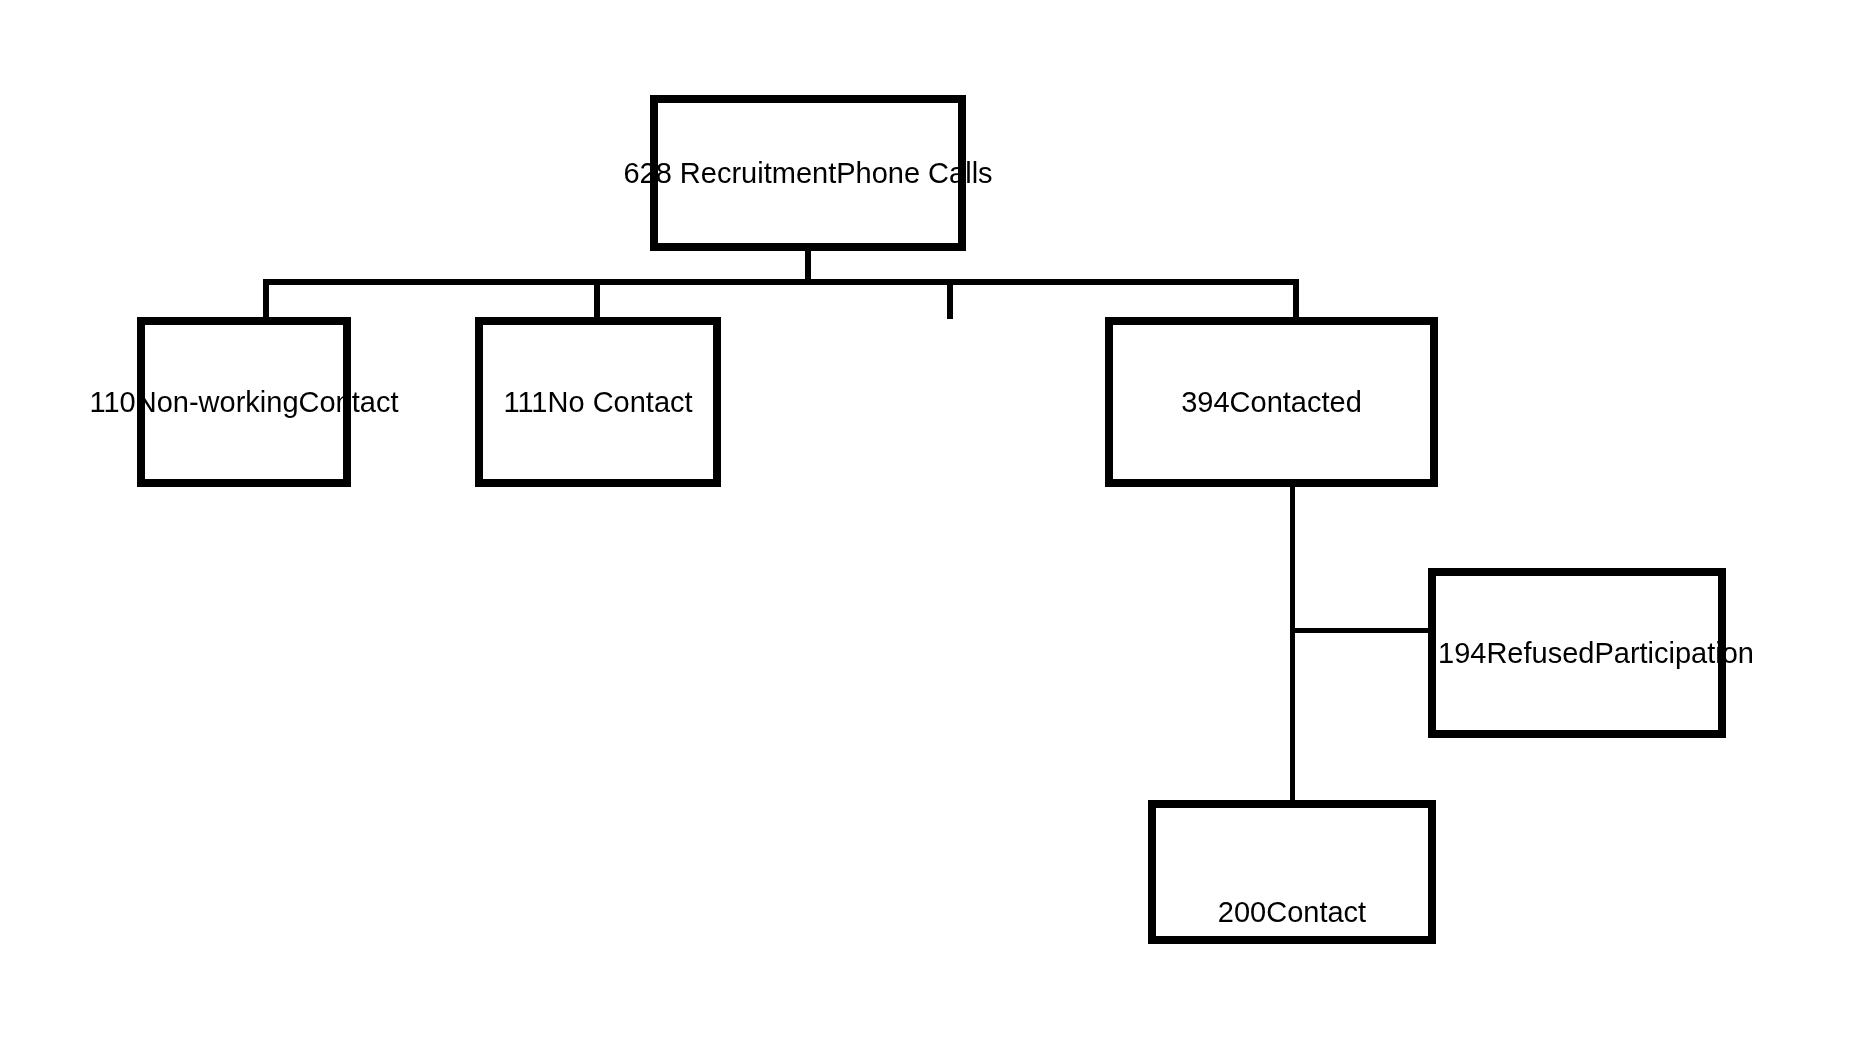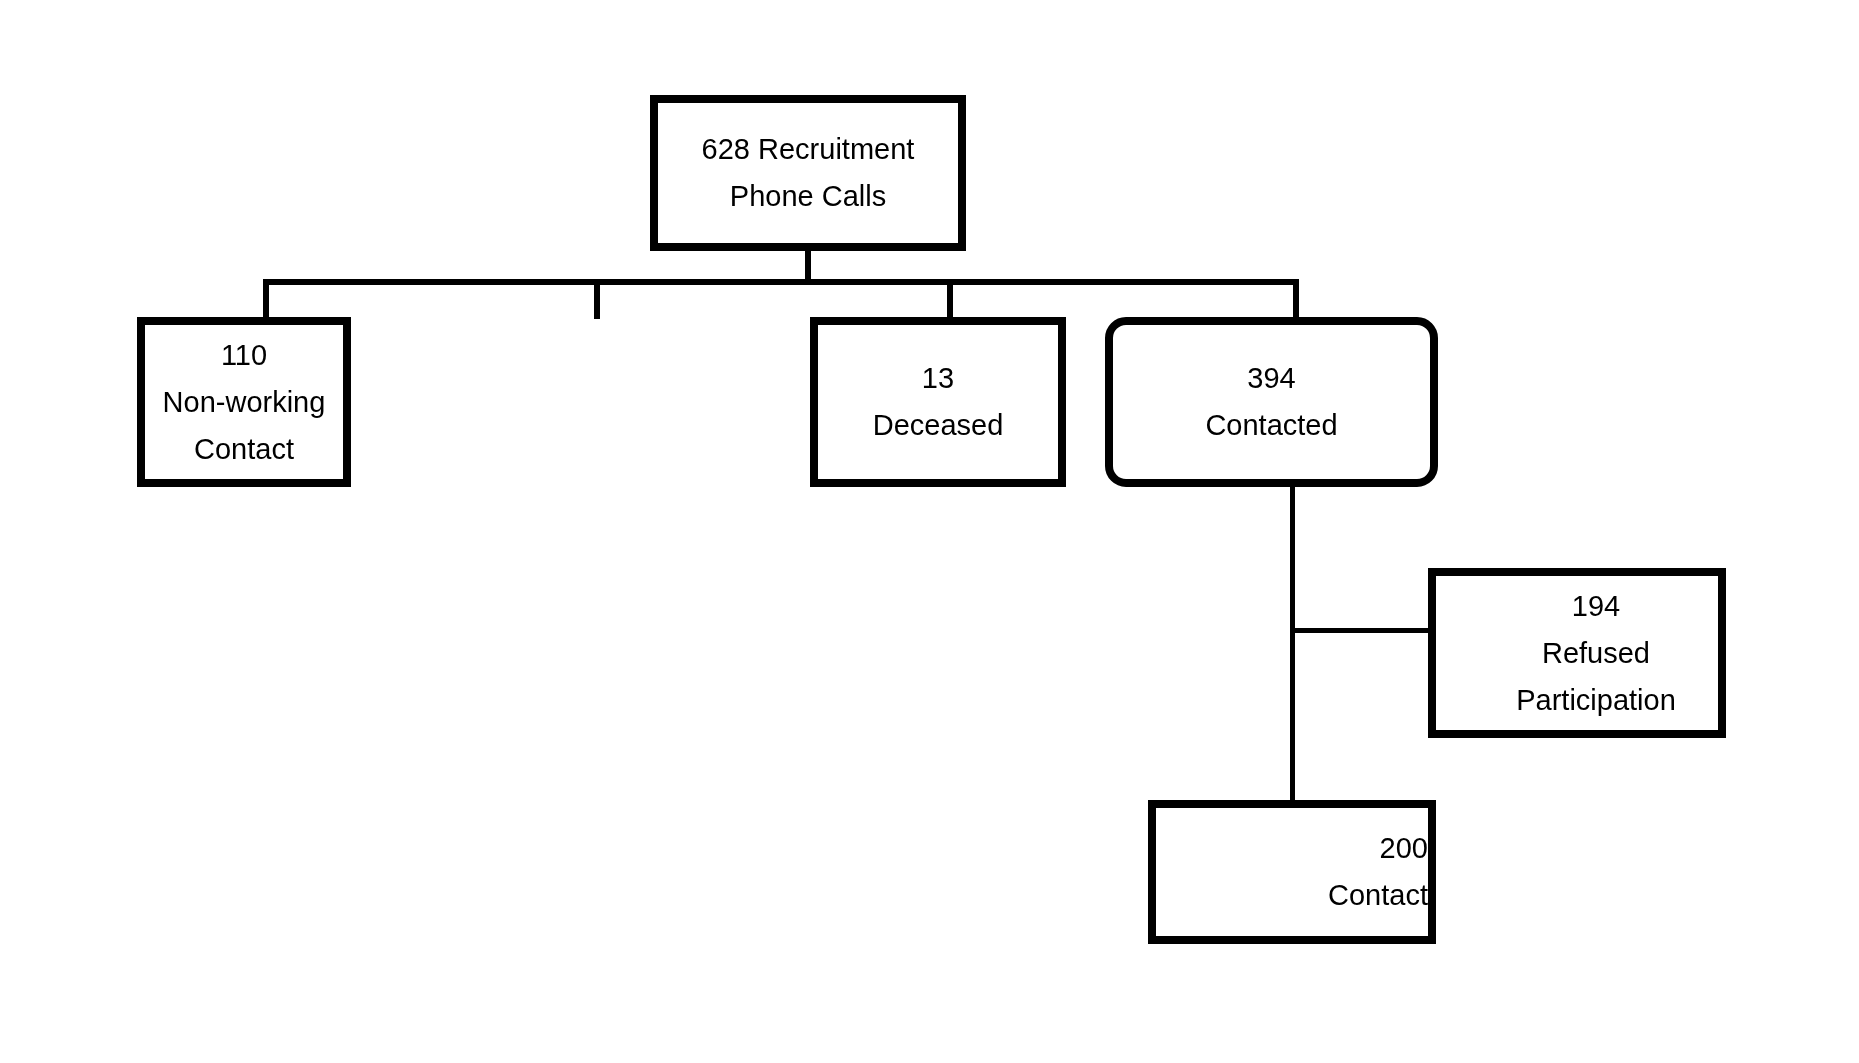--- a/index.html
+++ b/index.html
@@ -14,38 +14,37 @@
     height: 1063px;
     background: var(--background, #ffffff);
     overflow: hidden;
   }
   .box {
     position: absolute;
     border: 8px solid var(--box-border, #000000);
     background: var(--box-fill, #ffffff);
     color: var(--text, #000000);
     display: flex;
-    flex-direction: column;
     align-items: center;
     justify-content: center;
     text-align: center;
     font-size: 29px;
     line-height: 47px;
     white-space: nowrap;
   }
   .edge {
     position: absolute;
     background: var(--line, #000000);
   }
   
   .n-root { left: 650px;  top: 95px;  width: 316px; height: 156px; }
   .n-a    { left: 137px;  top: 317px; width: 214px; height: 170px; text-align: right; }
   .n-b    { left: 475px;  top: 317px; width: 246px; height: 170px; }
   .n-c    { left: 810px;  top: 317px; width: 256px; height: 170px; }
-  .n-d    { left: 1105px; top: 317px; width: 333px; height: 170px; border-radius: 21px; }
+  .n-d    { left: 1105px; top: 317px; width: 333px; height: 170px; }
   .n-ref  { left: 1428px; top: 568px; width: 298px; height: 170px; padding-left: 38px; }
   .n-enr  { left: 1148px; top: 800px; width: 288px; height: 144px; align-items: flex-end; }
   
   .e-stub   { left: 805px;  top: 248px; width: 6px;    height: 37px; }
   .e-rail   { left: 263px;  top: 279px; width: 1036px; height: 6px;  }
   .e-da     { left: 263px;  top: 279px; width: 6px;    height: 40px; }
   .e-db     { left: 594px;  top: 279px; width: 6px;    height: 40px; }
   .e-dc     { left: 947px;  top: 279px; width: 6px;    height: 40px; }
   .e-dd     { left: 1293px; top: 279px; width: 6px;    height: 40px; }
   .e-vert   { left: 1290px; top: 485px; width: 5px;    height: 317px; }
@@ -69,25 +68,25 @@
     <div>628 Recruitment</div>
     <div>Phone Calls</div>
   </div>
 
   <div class="box n-a">
     <div>110</div>
     <div>Non-working</div>
     <div>Contact</div>
   </div>
 
+  <div class="box n-b">
+    <div>111</div>
+    <div>No Contact</div>
+  </div>
 
-  <div class="box n-c">
-    <div>13</div>
-    <div>Deceased</div>
-  </div>
 
   <div class="box n-d">
     <div>394</div>
     <div>Contacted</div>
   </div>
 
   <div class="box n-ref">
     <div>194</div>
     <div>Refused</div>
     <div>Participation</div>

